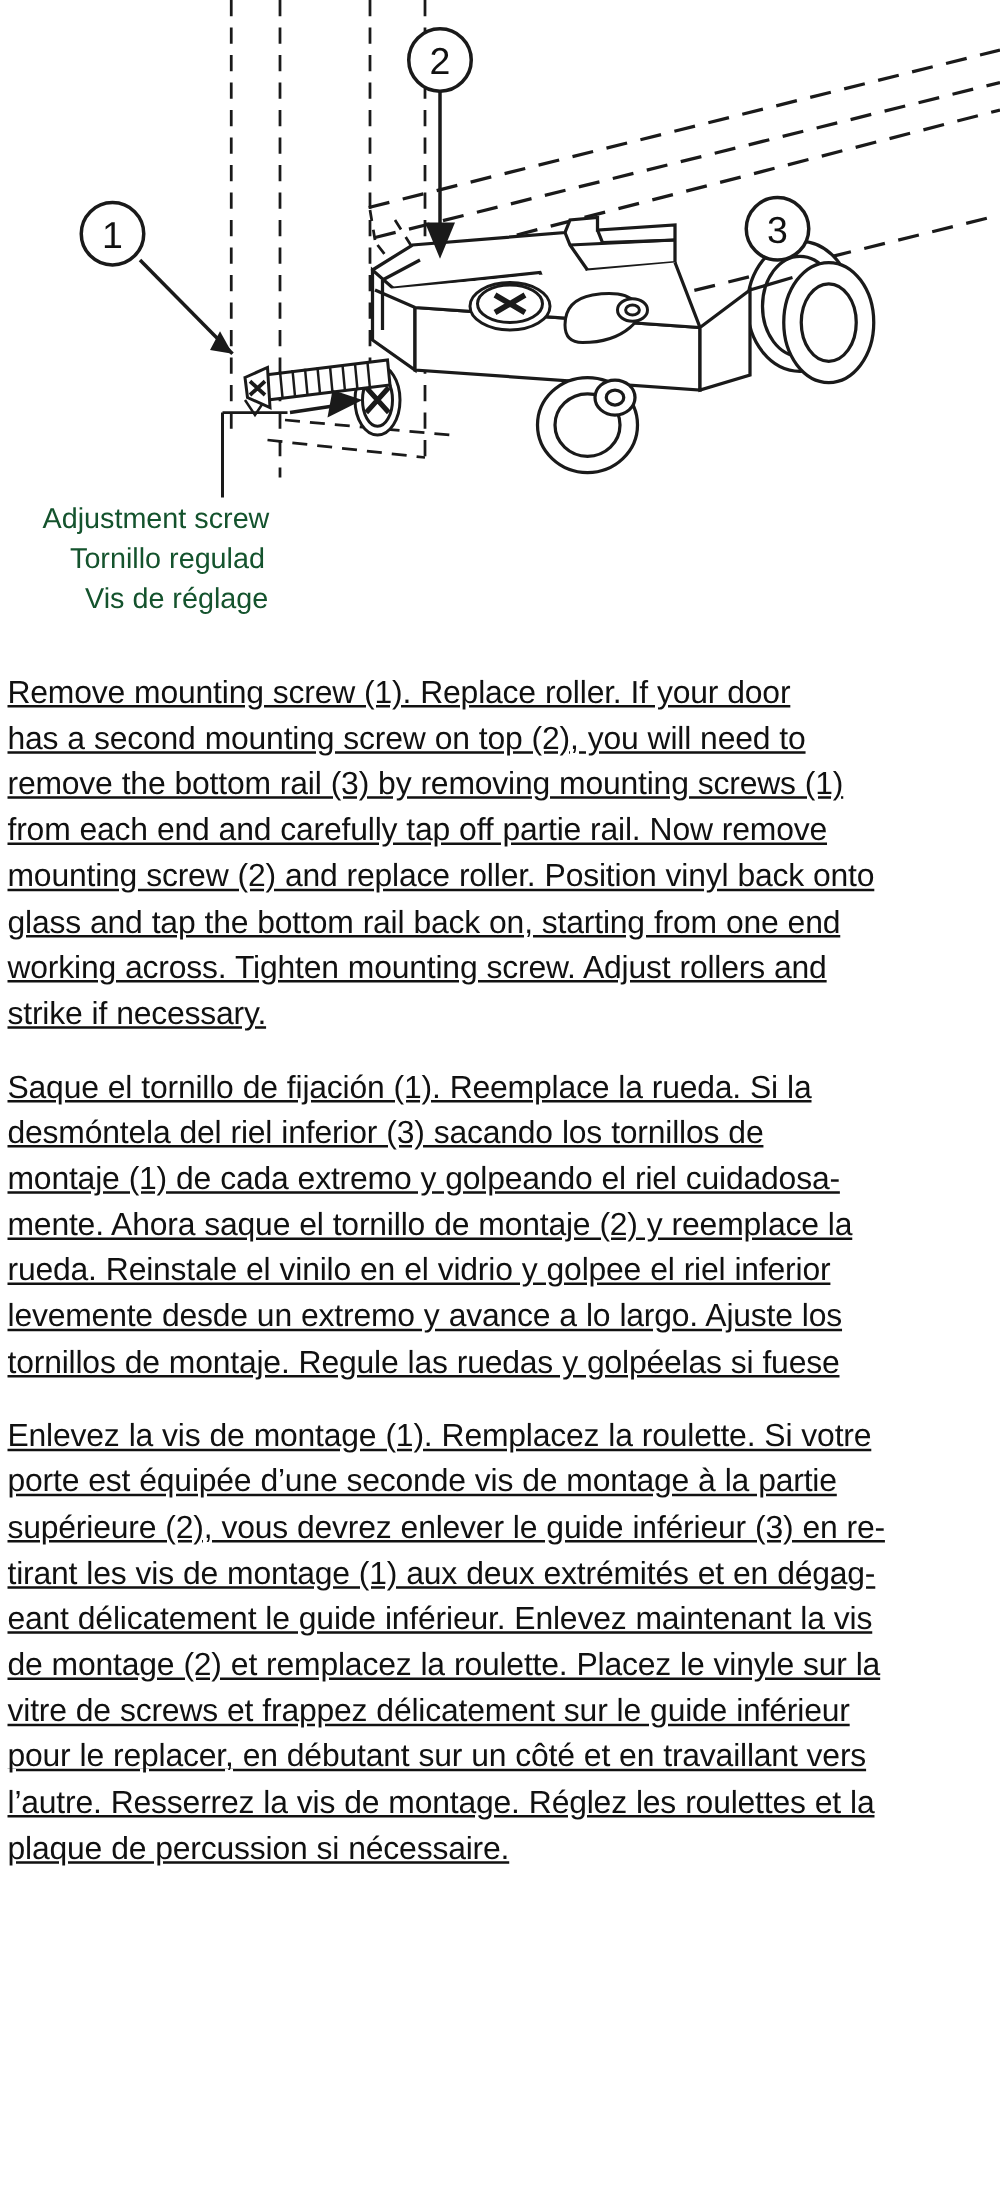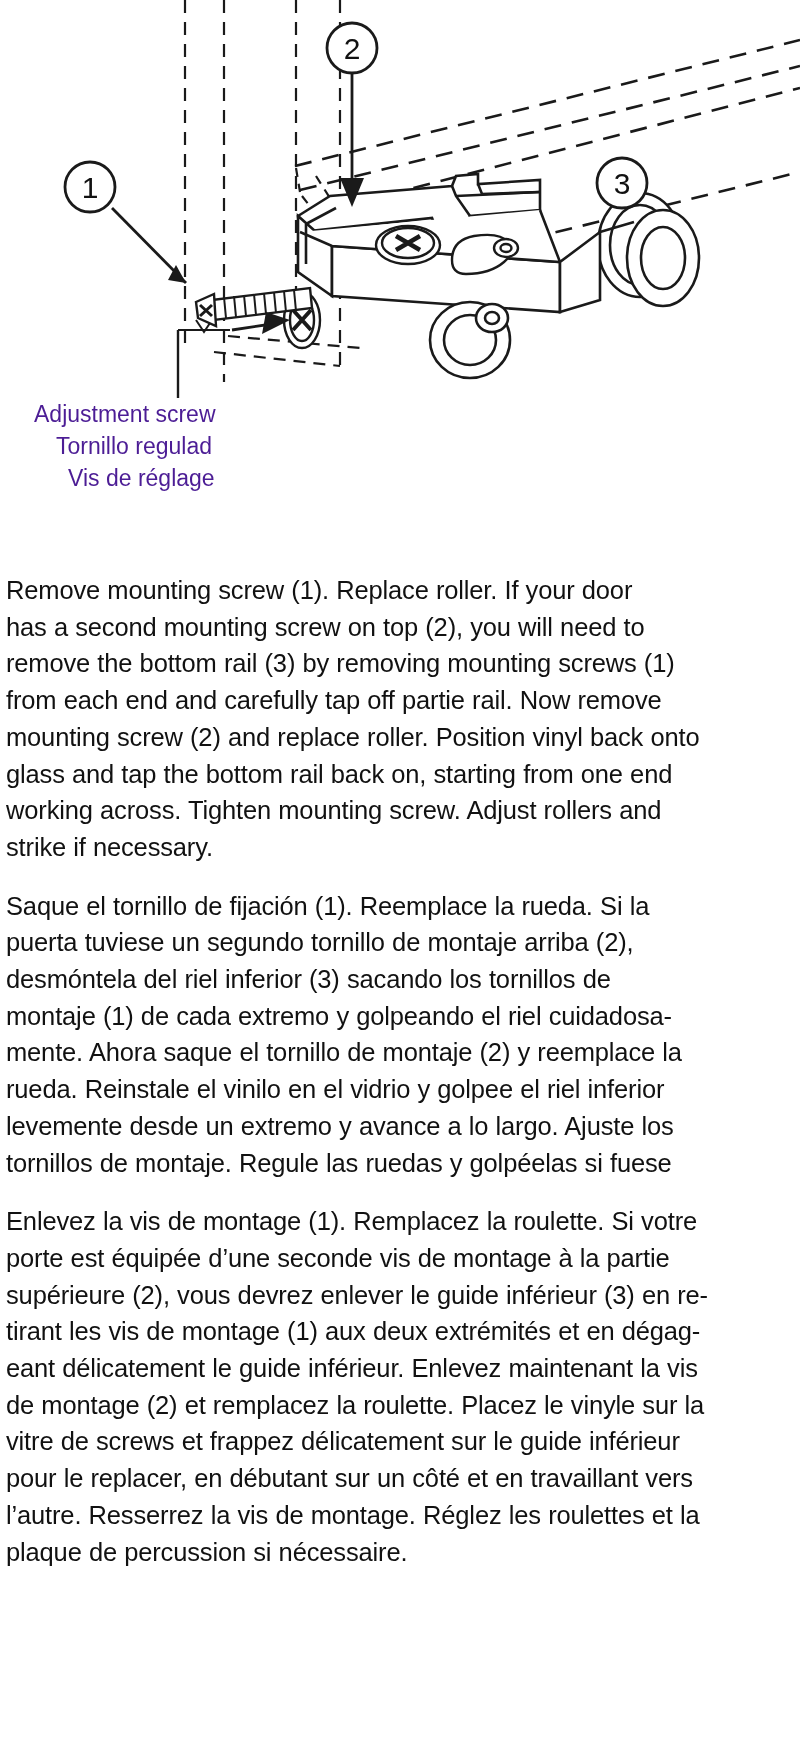--- a/index.html
+++ b/index.html
@@ -27,32 +27,33 @@
   
   #caption-block {
     position: absolute;
     left: 34px;
     top: 398px;
     width: 420px;
   }
   .caption-line {
     font-size: 23px;
     line-height: 32px;
-    color: #4c1d95;
+    color: #14532d;
     white-space: pre;
   }
   .caption-line.indent-1 { padding-left: 22px; }
   .caption-line.indent-2 { padding-left: 34px; }
 
   
   #text-area {
     position: absolute;
     left: 6px;
-    top: 572px;
+    top: 536px;
     width: 706px;
+    text-decoration: underline;
   }
   .para {
     font-size: 25.5px;
     line-height: 36.7px;
     color: #111111;
     letter-spacing: -0.15px;
     margin: 0 0 22px 0;
     text-align: left;
     word-spacing: 0.3px;
   }
@@ -225,21 +226,20 @@
     <span class="ln">remove the bottom rail (3) by removing mounting screws (1)</span>
     <span class="ln">from each end and carefully tap off partie rail. Now remove</span>
     <span class="ln">mounting screw (2) and replace roller. Position vinyl back onto</span>
     <span class="ln">glass and tap the bottom rail back on, starting from one end</span>
     <span class="ln">working across. Tighten mounting screw. Adjust rollers and</span>
     <span class="ln">strike if necessary.</span>
   </p>
 
   <p class="para">
     <span class="ln">Saque el tornillo de fijación (1). Reemplace la rueda. Si la</span>
-    <span class="ln">puerta tuviese un segundo tornillo de montaje arriba (2),</span>
     <span class="ln">desmóntela del riel inferior (3) sacando los tornillos de</span>
     <span class="ln">montaje (1) de cada extremo y golpeando el riel cuidadosa-</span>
     <span class="ln">mente. Ahora saque el tornillo de montaje (2) y reemplace la</span>
     <span class="ln">rueda. Reinstale el vinilo en el vidrio y golpee el riel inferior</span>
     <span class="ln">levemente desde un extremo y avance a lo largo. Ajuste los</span>
     <span class="ln">tornillos de montaje. Regule las ruedas y golpéelas si fuese</span>
   </p>
 
   <p class="para">
     <span class="ln">Enlevez la vis de montage (1). Remplacez la roulette. Si votre</span>

